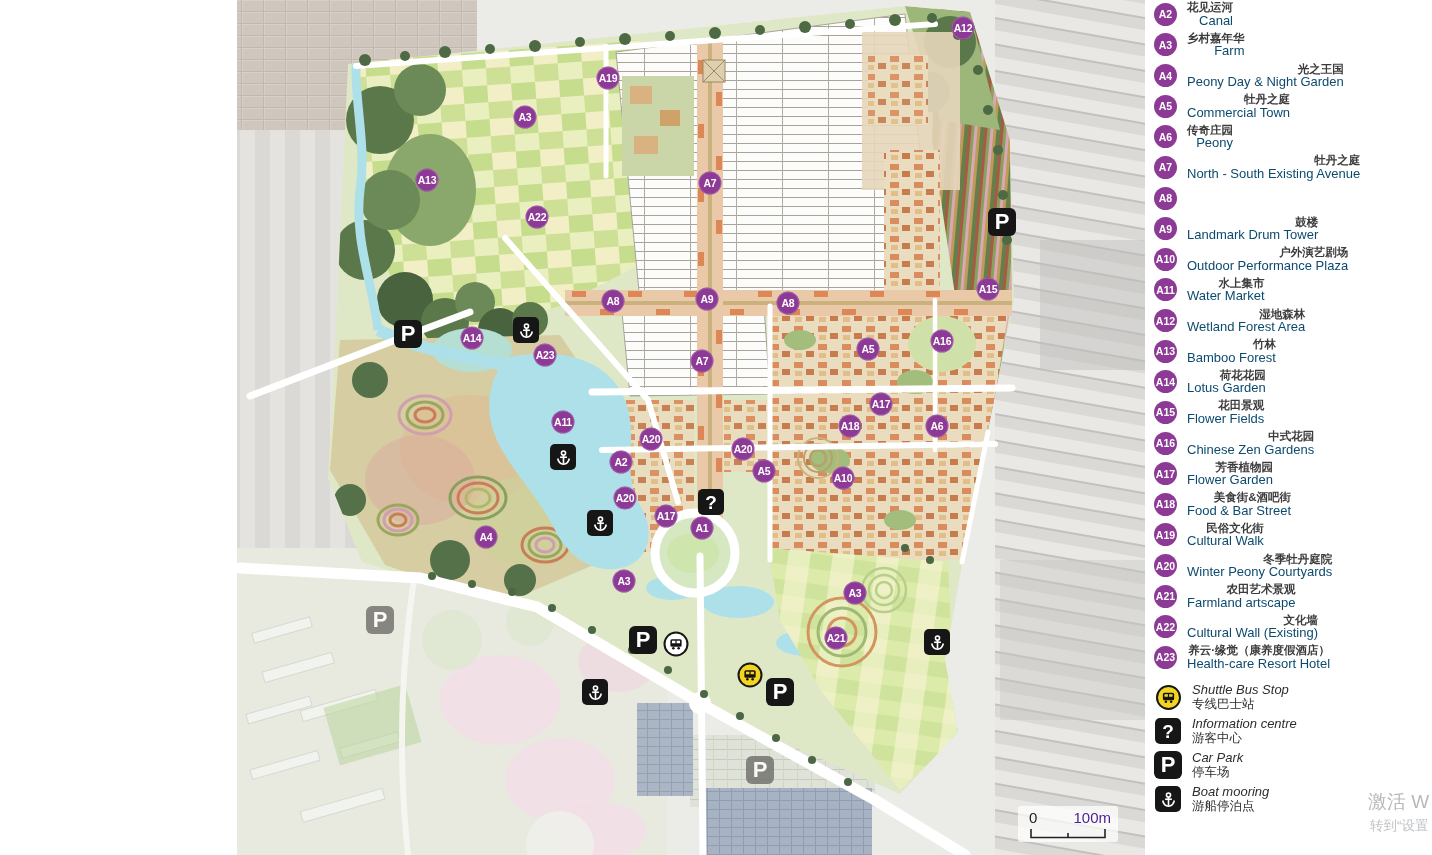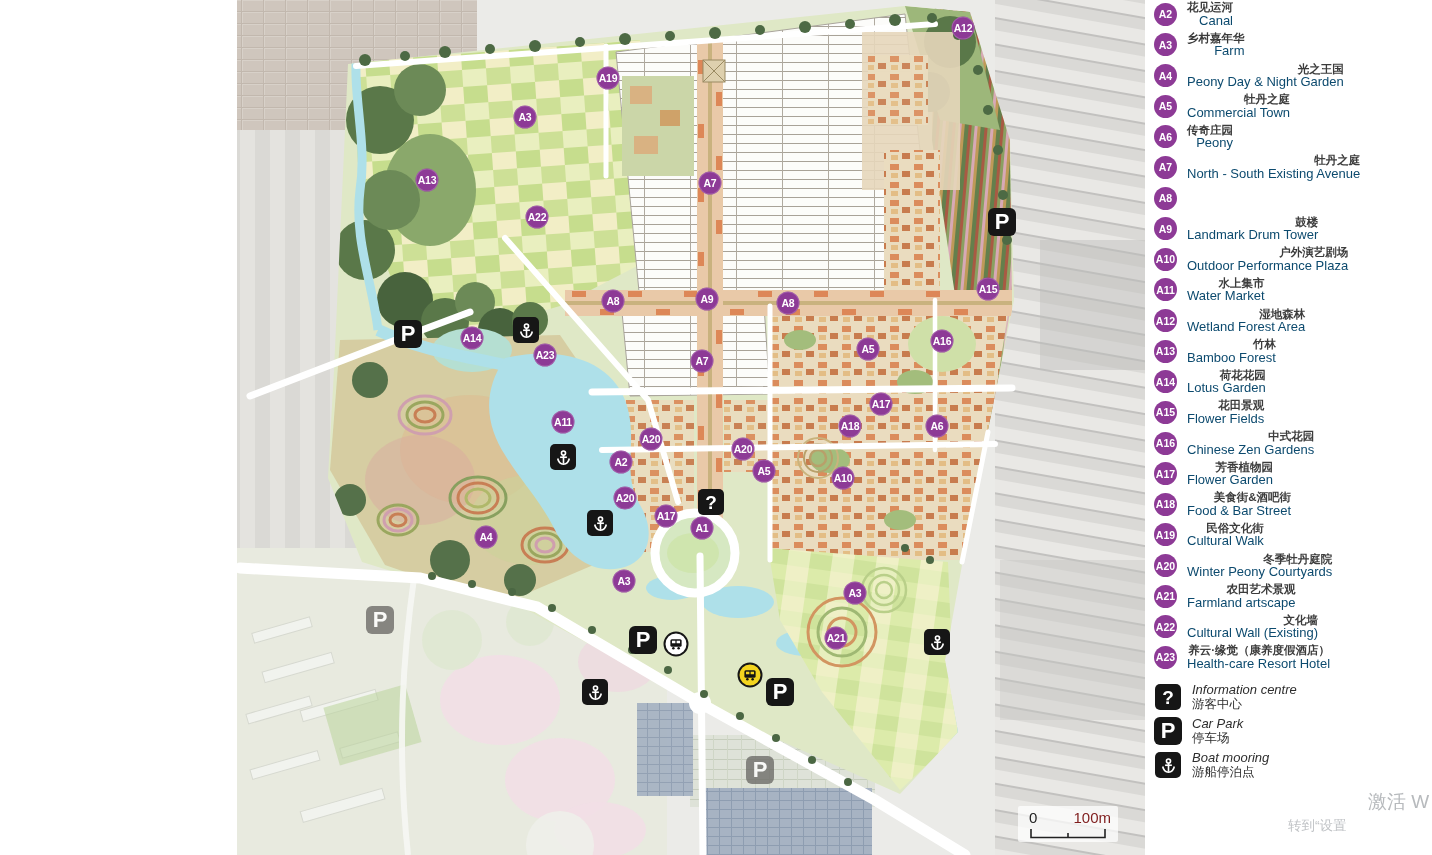--- a/index.html
+++ b/index.html
@@ -45,26 +45,26 @@
   .trow{height:34px;display:flex;align-items:center;}
   .trow .ticon{flex:none;margin-left:14px;width:28px;display:flex;justify-content:center;}
   .trow .txt{margin-left:10px;display:flex;flex-direction:column;}
   .trow .en{font-size:13px;font-style:italic;color:#2d2d2d;line-height:15px;white-space:nowrap;}
   .trow .zh{font-size:12.5px;color:#2d2d2d;line-height:15px;white-space:nowrap;}
 
   
   .scalebar{position:absolute;left:1018px;top:806px;width:100px;height:36px;z-index:7;
             background:rgba(255,255,255,.72);border-radius:2px;}
   .scalebar .z{position:absolute;left:11px;top:3px;font-size:15px;color:#1e1e1e;}
-  .scalebar .h{position:absolute;right:7px;top:3px;font-size:15px;color:#7f1d1d;}
+  .scalebar .h{position:absolute;right:7px;top:3px;font-size:15px;color:#4c1d95;}
   .scalebar svg{position:absolute;left:12px;bottom:3px;}
 
   
   .wm1{position:absolute;left:1368px;top:789px;font-size:19px;color:#b7babd;z-index:9;white-space:nowrap;}
-  .wm2{position:absolute;left:1288px;top:817px;font-size:13.5px;color:#c0c3c6;z-index:9;white-space:nowrap;}
+  .wm2{position:absolute;left:1370px;top:817px;font-size:13.5px;color:#c0c3c6;z-index:9;white-space:nowrap;}
 </style>
 </head>
 <body>
 
 <div id="stage" style="--c-marker: #8d3a96; --c-shuttle: #f3d41e; --c-icon_black: #161616; --c-water: #aee0e9;">
 
   <svg id="map-art" width="1432" height="855" viewBox="0 0 1432 855">
     <defs>
       <pattern id="urban" width="22" height="12" patternUnits="userSpaceOnUse">
         <rect width="22" height="12" fill="#d8d1c9"></rect>
@@ -775,20 +775,38 @@
         <span class="dot">A23</span>
         <span class="txt">
           <span class="zh">养云·缘觉（康养度假酒店）</span>
           <span class="en">Health-care Resort Hotel</span>
         </span>
       </div>
     </div>
 
   <div class="tlegend">
 
+      <div class="trow">
+        <span class="ticon">
+          <span class="poi lg t-shuttle-bus">
+
+            <svg class="g g-bus" viewBox="0 0 20 20" width="15" height="15">
+              <rect x="2.5" y="3.5" width="15" height="10" rx="2" fill="#141414"></rect>
+              <rect x="4.6" y="5.6" width="4.6" height="3.4" class="bus-window"></rect>
+              <rect x="10.8" y="5.6" width="4.6" height="3.4" class="bus-window"></rect>
+              <circle cx="6.5" cy="15.6" r="1.7" fill="#141414"></circle>
+              <circle cx="13.5" cy="15.6" r="1.7" fill="#141414"></circle>
+            </svg>
+          </span>
+        </span>
+        <span class="txt">
+          <span class="en">Shuttle Bus Stop</span>
+          <span class="zh">专线巴士站</span>
+        </span>
+      </div>
 
 
       <div class="trow">
         <span class="ticon">
           <span class="poi lg t-information">
 
             <span class="g g-q">?</span>
 
           </span>
         </span>

